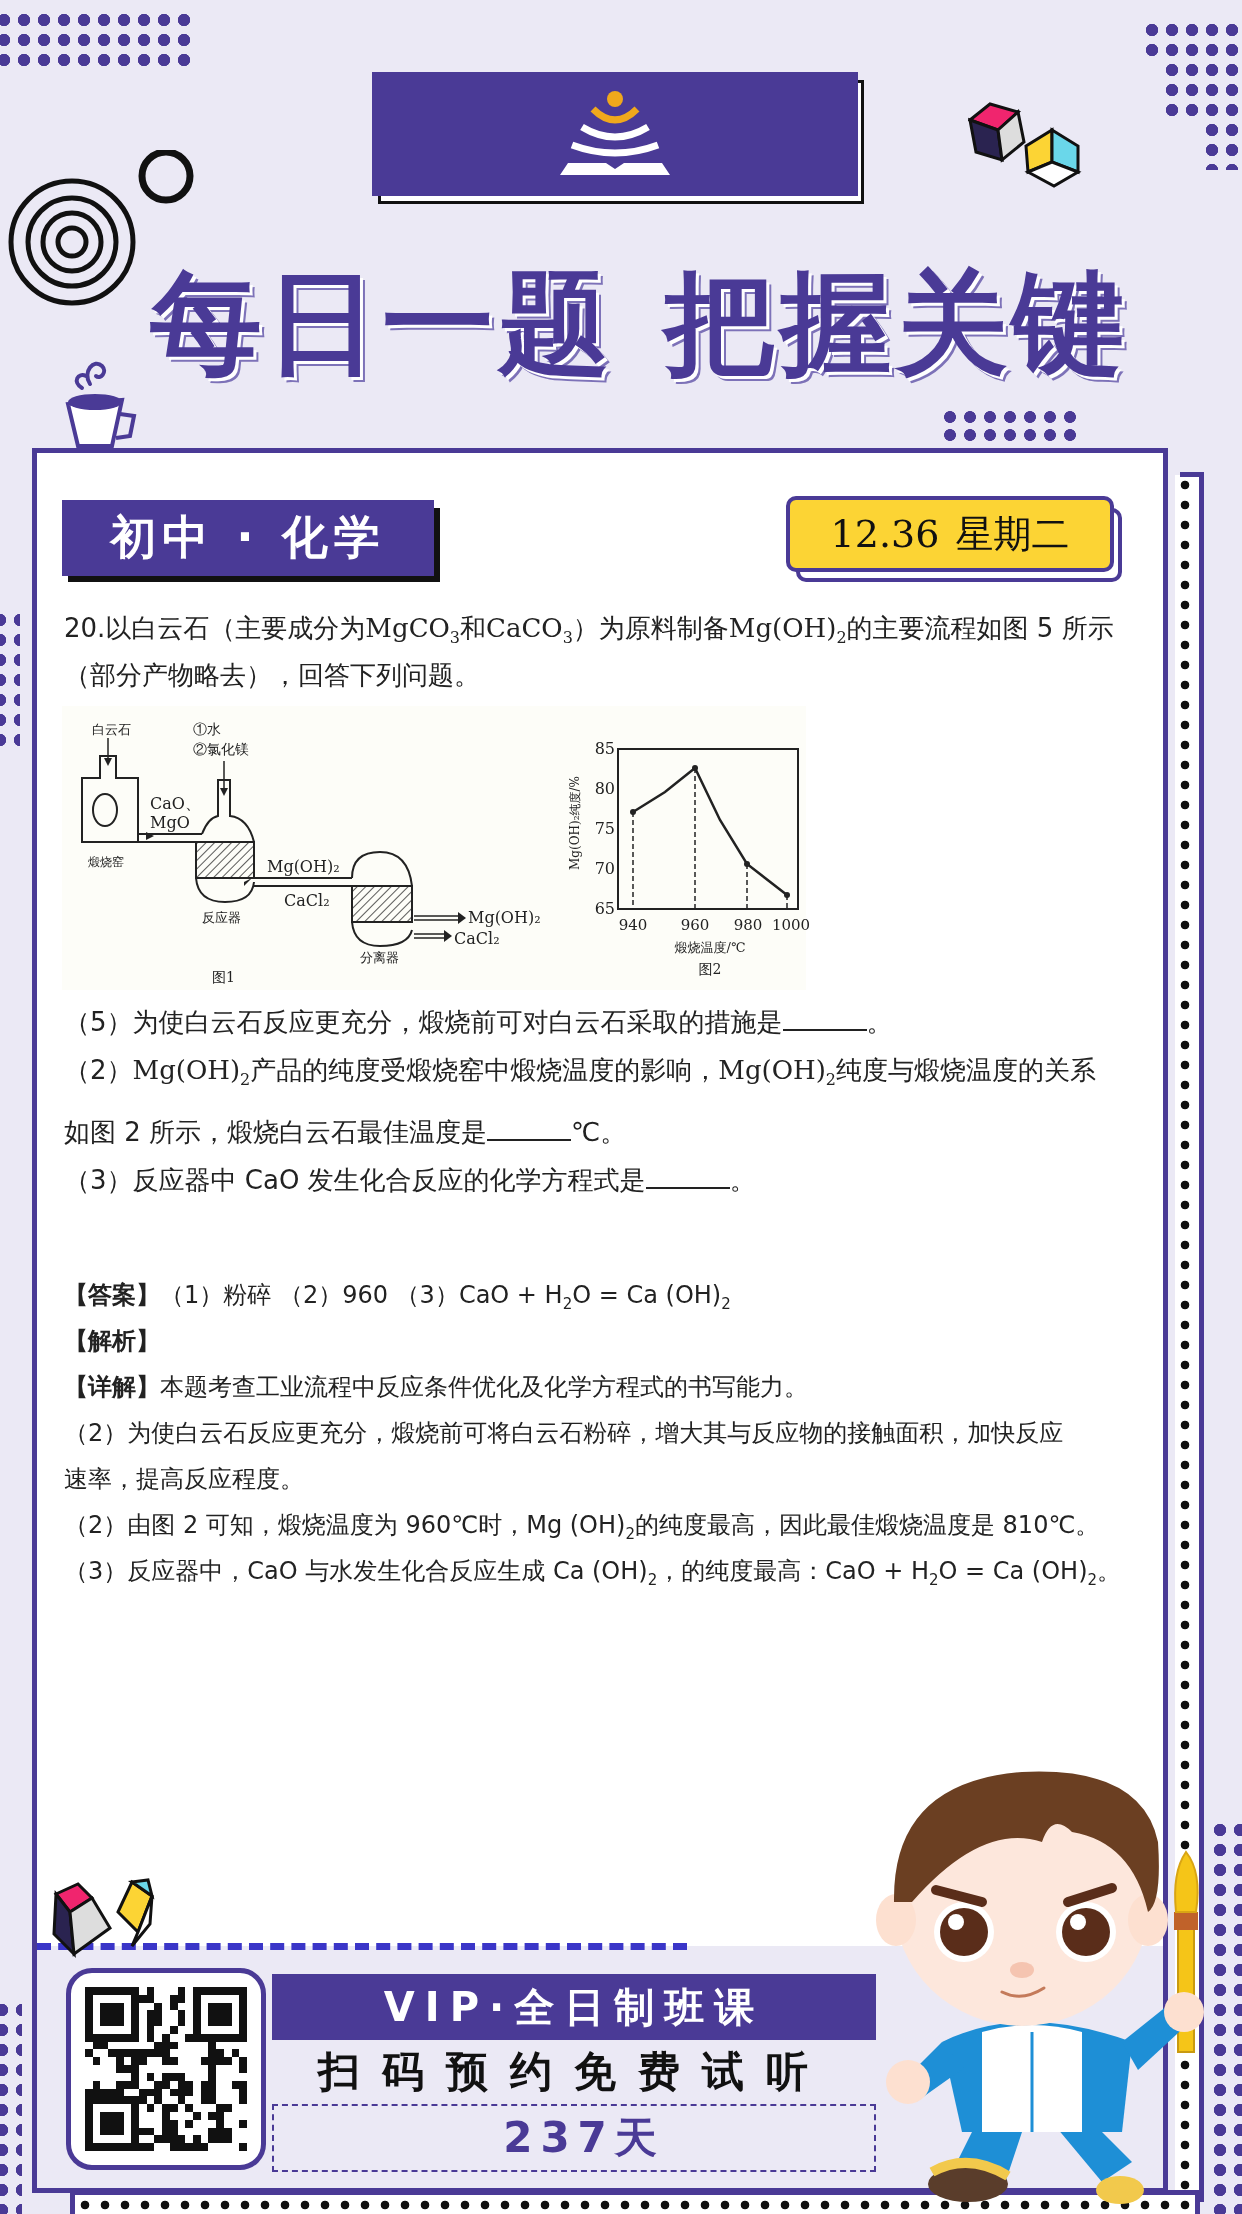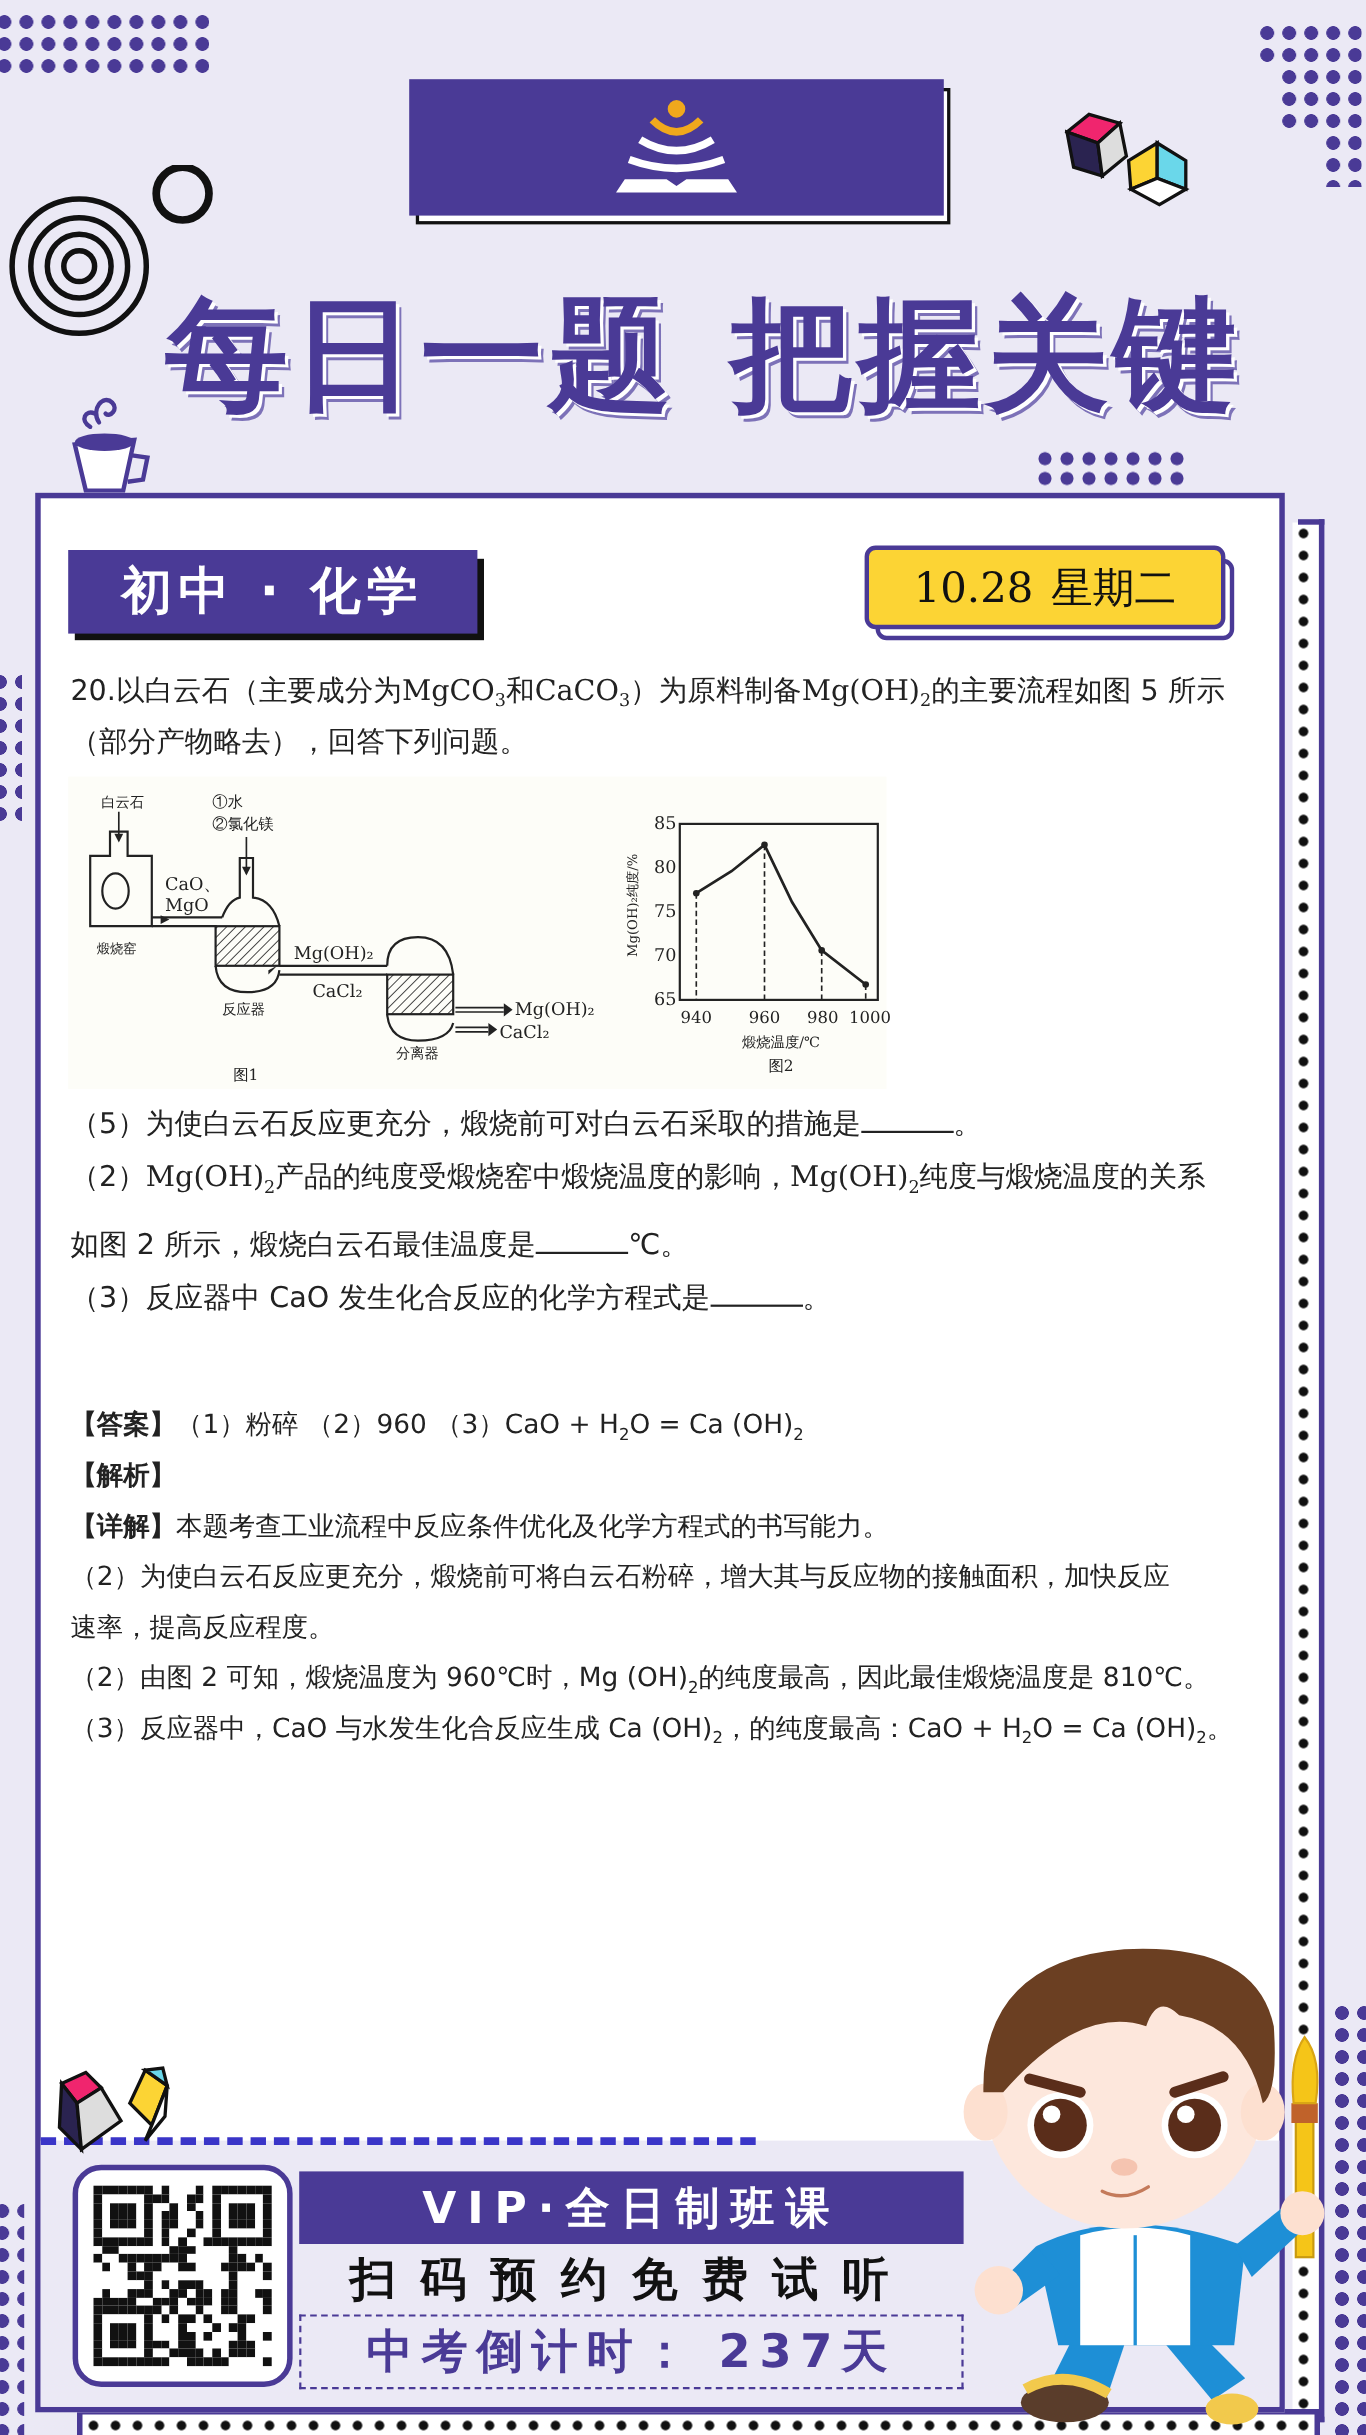--- a/index.html
+++ b/index.html
@@ -133,21 +133,21 @@
 <div class="abs dots-black card-back-dots"></div>
 <div class="abs card-back"></div>
 <div class="abs dots-black card-bottom-dots"></div>
 <div class="abs card"></div>
 
 <div class="abs subject-shadow"></div>
 <div class="abs subject">初中 · 化学</div>
 
 <div class="abs date-shadow"></div>
 <div class="abs date">
-  <span>10.28</span>
+  <span>12.36</span>
   <span>星期二</span>
 </div>
 
 <div class="abs q-text" style="top:608px;">
   <span>20.</span><span>以白云石（主要成分为</span><span class="chem">MgCO</span><sub class="chem">3</sub><span>和</span><span class="chem">CaCO</span><sub class="chem">3</sub><span>）为原料制备</span><span class="chem">Mg(OH)</span><sub class="chem">2</sub><span>的主要流程如图 5 所示</span>
 </div>
 <div class="abs q-text" style="top:655px;">（部分产物略去），回答下列问题。</div>
 
 <div class="abs fig-area"></div>
 <svg class="abs fig1" viewBox="0 0 500 284" font-family="DejaVu Serif, serif">
@@ -711,21 +711,20 @@
       <span style="background: rgb(255, 255, 255);"></span>
       <span style="background: rgb(255, 255, 255);"></span>
       <span style="background: rgb(255, 255, 255);"></span>
       <span style="background: rgb(17, 17, 17);"></span>
     </div>
 </div>
 
 <div class="abs vip-bar">VIP·全日制班课</div>
 <div class="abs scan-text">扫码预约免费试听</div>
 <div class="abs countdown">
-  <span>中考倒计时：</span>
   <span style="margin-left:20px;">237天</span>
 </div>
 
 <svg class="abs" style="left:872px;top:1752px;" width="340" height="462" viewBox="0 0 340 462">
 
   <rect x="306" y="170" width="16" height="130" fill="#f5c518" stroke="#c99a10" stroke-width="2"></rect>
   <rect x="302" y="160" width="24" height="18" fill="#c0622a"></rect>
   <path d="M304 160 Q300 120 314 100 Q330 120 324 160 Z" fill="#f5c518" stroke="#d9a514" stroke-width="2"></path>
 
   <path d="M110 360 L80 420 L130 440 L150 380 Z" fill="#1e8fd6"></path>

